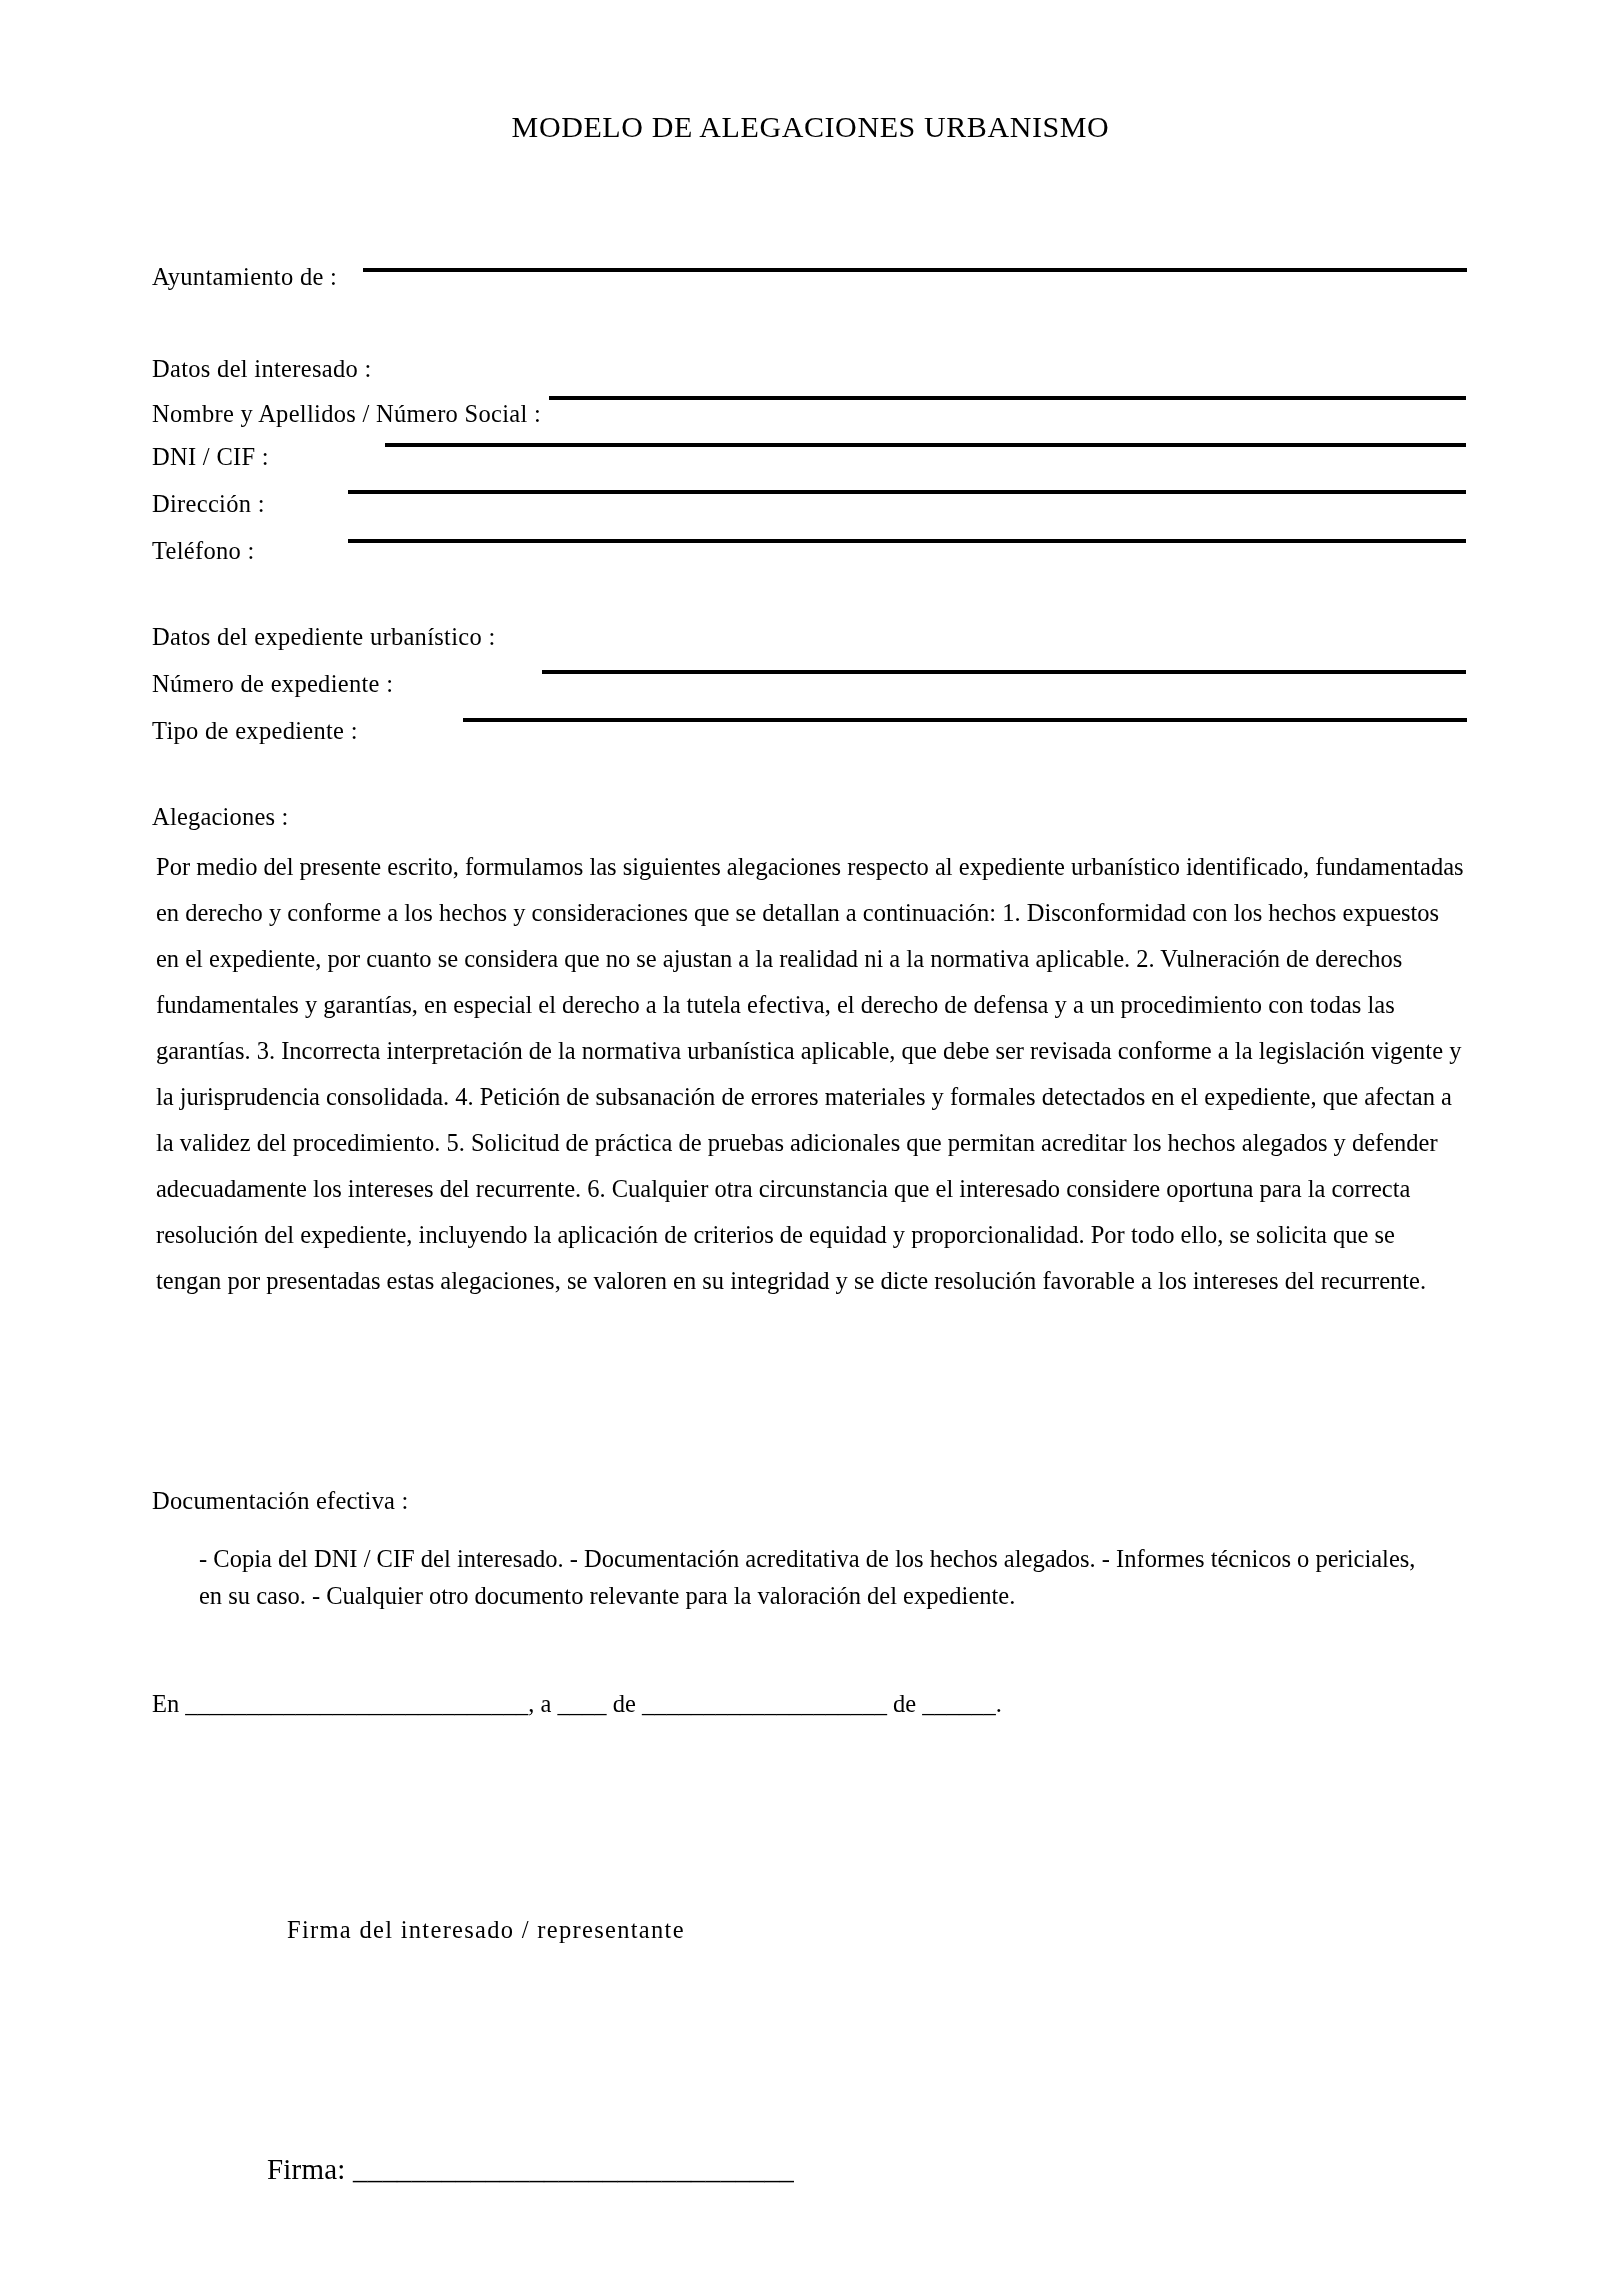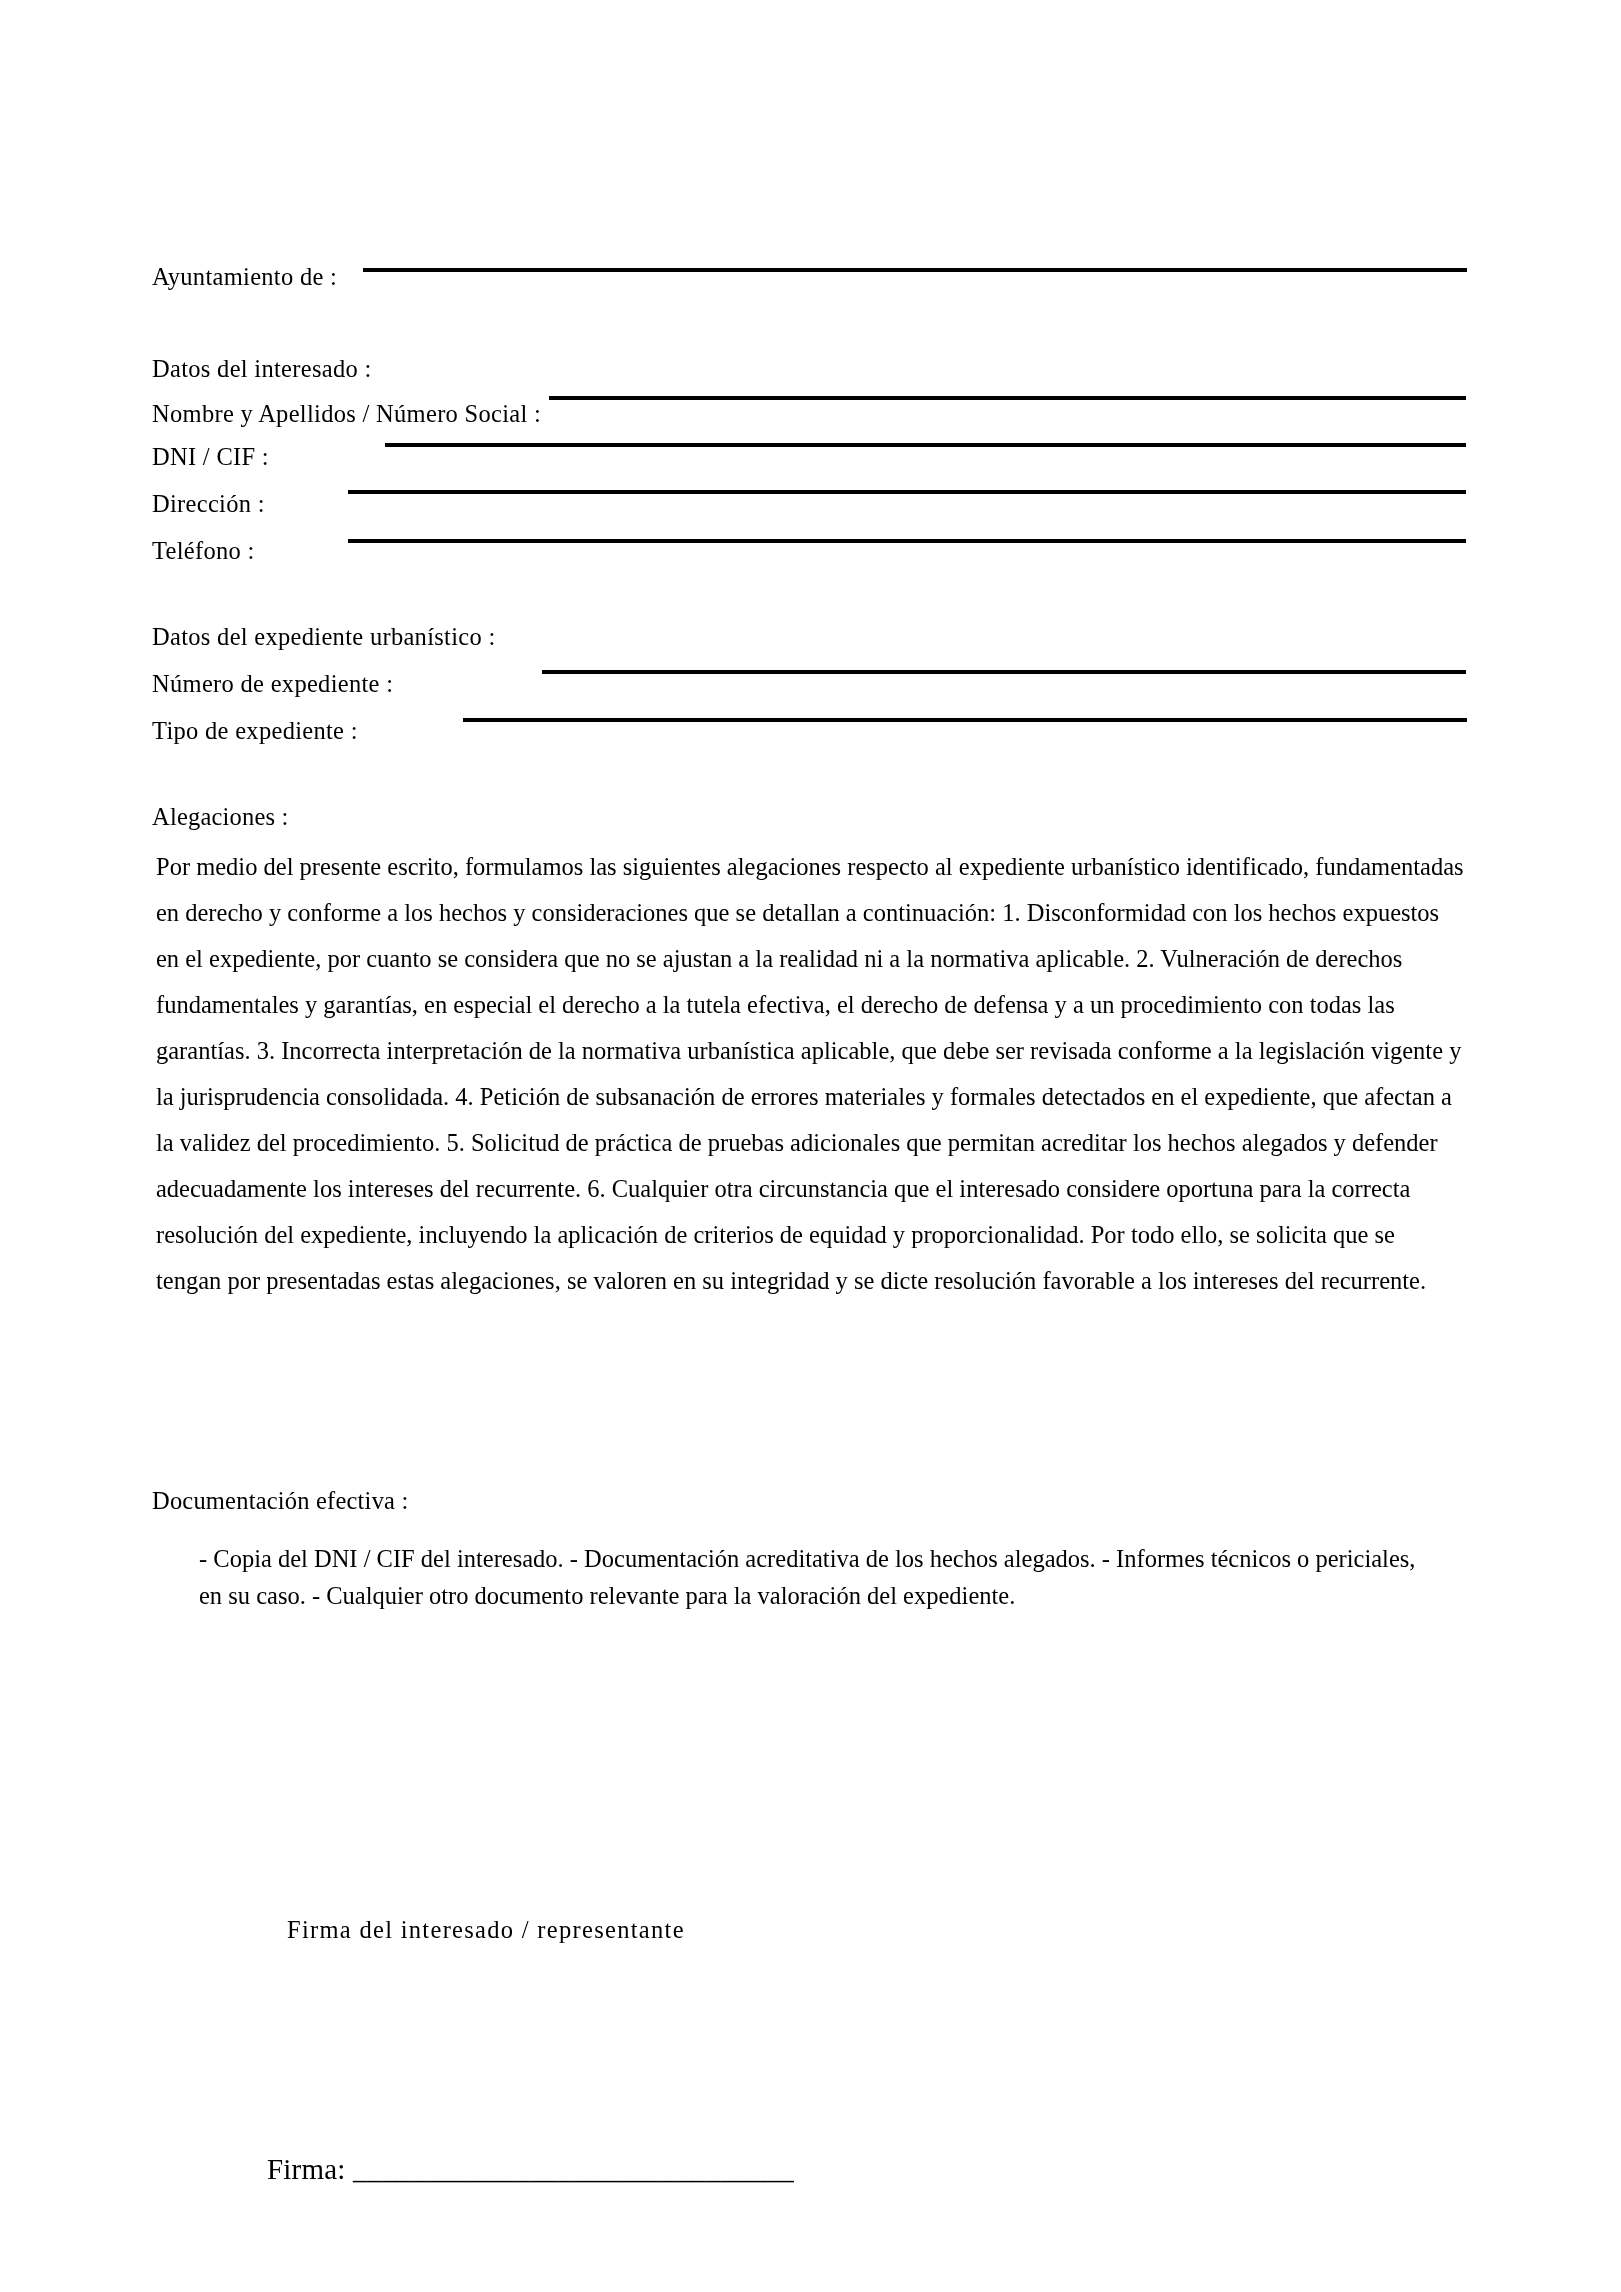--- a/index.html
+++ b/index.html
@@ -117,20 +117,21 @@
     font-size: 29px;
     letter-spacing: 0.2px;
     white-space: nowrap;
   }
 </style>
 </head>
 <body>
 
 <div class="page">
 
+  <div class="doc-title">MODELO DE ALEGACIONES URBANISMO</div>
 
   <div class="t label-airy" style="left:152px; top:245px;">Ayuntamiento de :</div>
   <div class="rule" style="left:363px; top:268px; width:1104px;"></div>
 
   <div class="t label-airy" style="left:152px; top:337px;">Datos del interesado :</div>
 
   <div class="t label-airy" style="left:152px; top:382px;">Nombre y Apellidos / Número Social :</div>
   <div class="rule" style="left:549px; top:396px; width:917px;"></div>
 
   <div class="t label-airy" style="left:152px; top:425px;">DNI / CIF :</div>
@@ -153,19 +154,20 @@
   <div class="body-block">
     <div class="section-head">Alegaciones :</div>
     <p class="body-par">Por medio del presente escrito, formulamos las siguientes alegaciones respecto al expediente urbanístico identificado, fundamentadas en derecho y conforme a los hechos y consideraciones que se detallan a continuación: 1. Disconformidad con los hechos expuestos en el expediente, por cuanto se considera que no se ajustan a la realidad ni a la normativa aplicable. 2. Vulneración de derechos fundamentales y garantías, en especial el derecho a la tutela efectiva, el derecho de defensa y a un procedimiento con todas las garantías. 3. Incorrecta interpretación de la normativa urbanística aplicable, que debe ser revisada conforme a la legislación vigente y la jurisprudencia consolidada. 4. Petición de subsanación de errores materiales y formales detectados en el expediente, que afectan a la validez del procedimiento. 5. Solicitud de práctica de pruebas adicionales que permitan acreditar los hechos alegados y defender adecuadamente los intereses del recurrente. 6. Cualquier otra circunstancia que el interesado considere oportuna para la correcta resolución del expediente, incluyendo la aplicación de criterios de equidad y proporcionalidad. Por todo ello, se solicita que se tengan por presentadas estas alegaciones, se valoren en su integridad y se dicte resolución favorable a los intereses del recurrente.</p>
   </div>
 
   <div class="docs-block">
     <div class="docs-head">Documentación efectiva :</div>
     <div class="docs-list">- Copia del DNI / CIF del interesado. - Documentación acreditativa de los hechos alegados. - Informes técnicos o periciales, en su caso. - Cualquier otro documento relevante para la valoración del expediente.</div>
   </div>
 
+  <div class="placedate">En ____________________________, a ____ de ____________________ de ______.</div>
 
   <div class="sig-caption">Firma del interesado / representante</div>
 
   <div class="sig-line">Firma: ______________________________</div>
 
 </div>
 
 
 </body></html>

